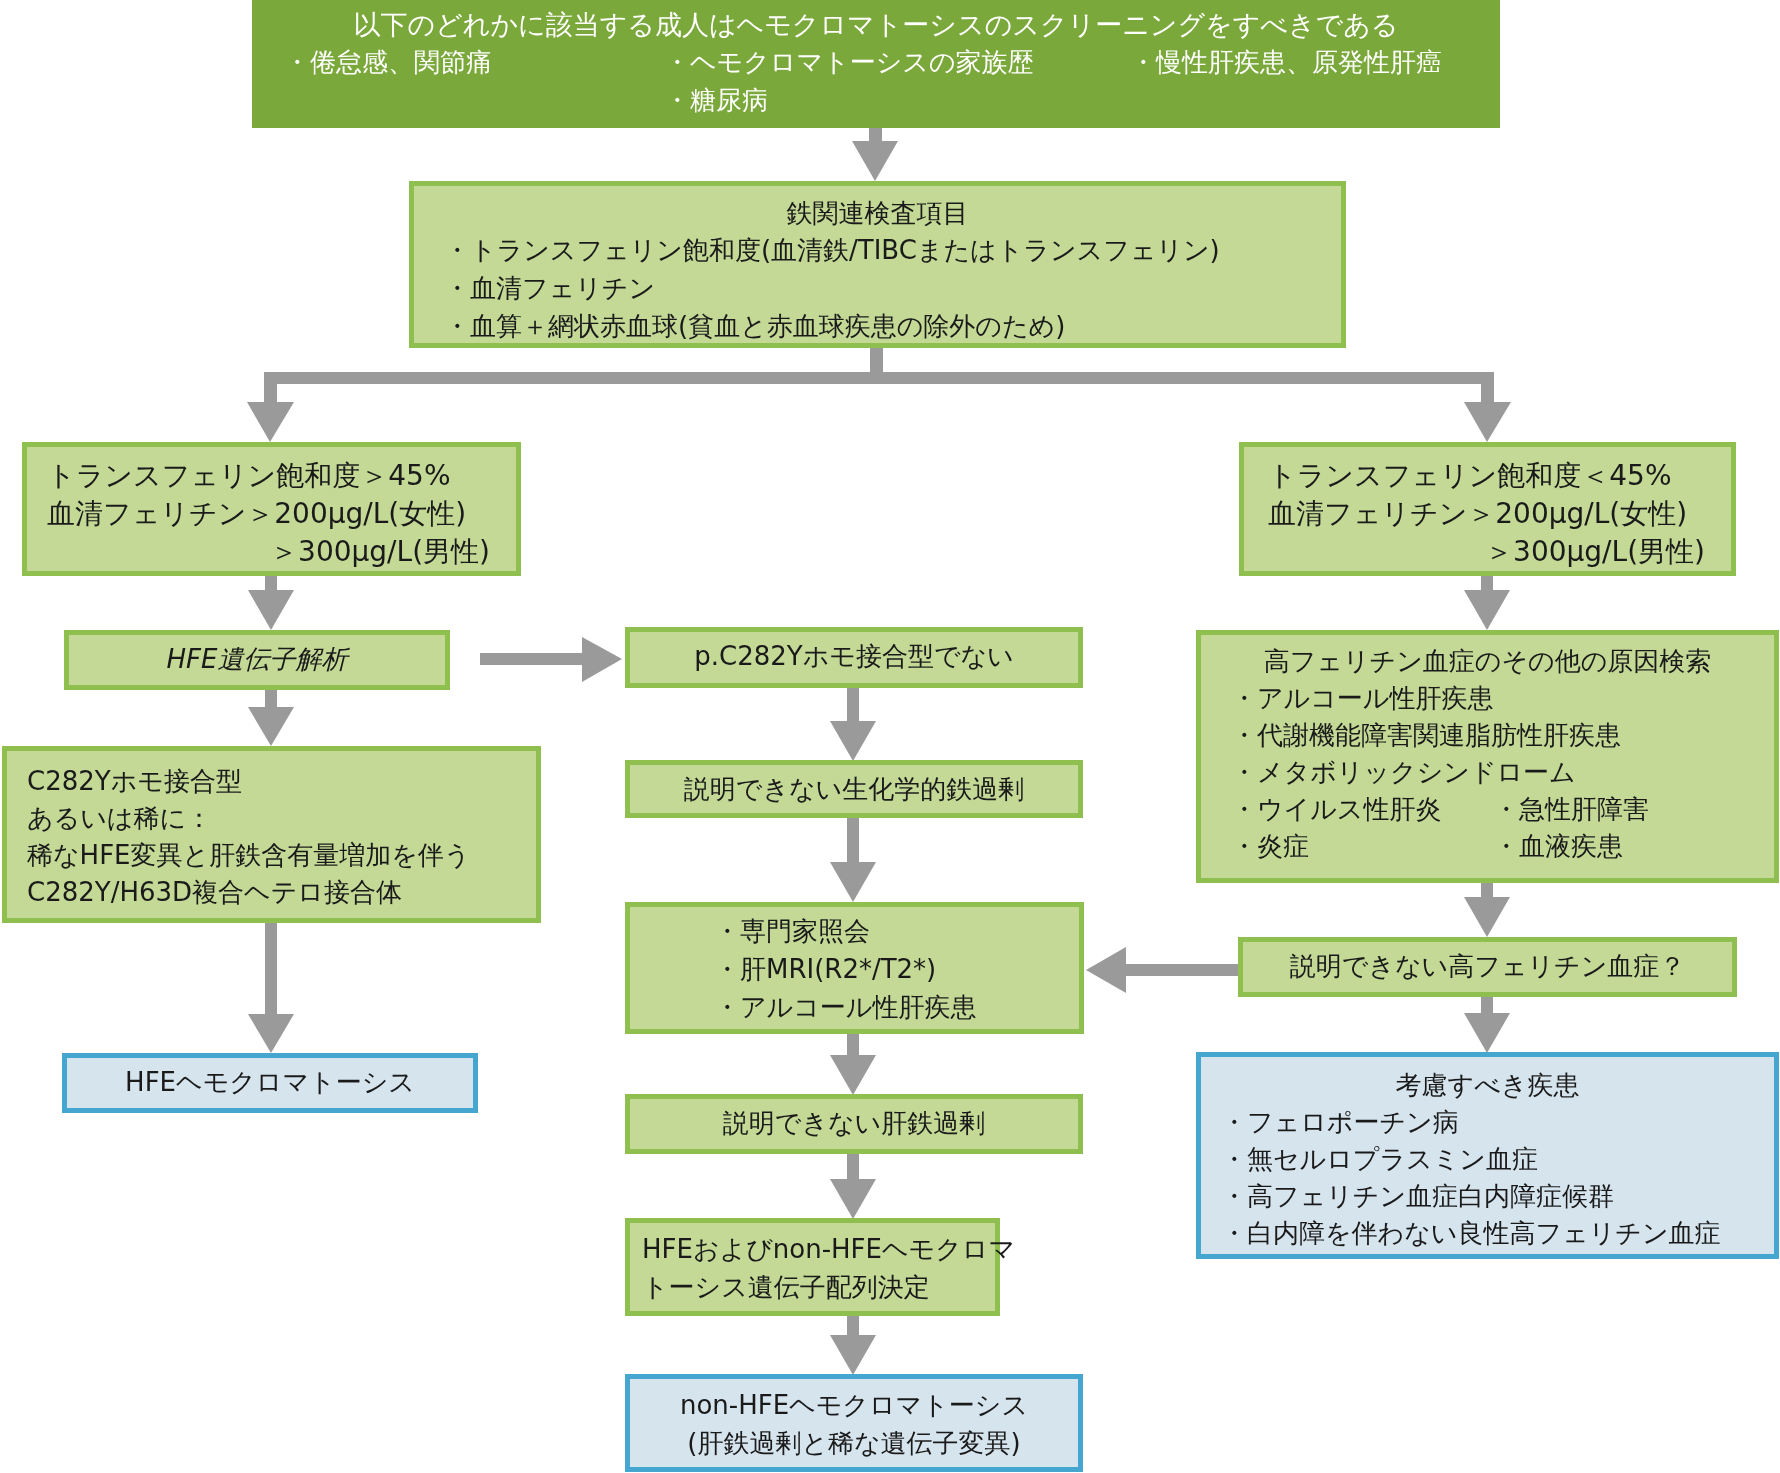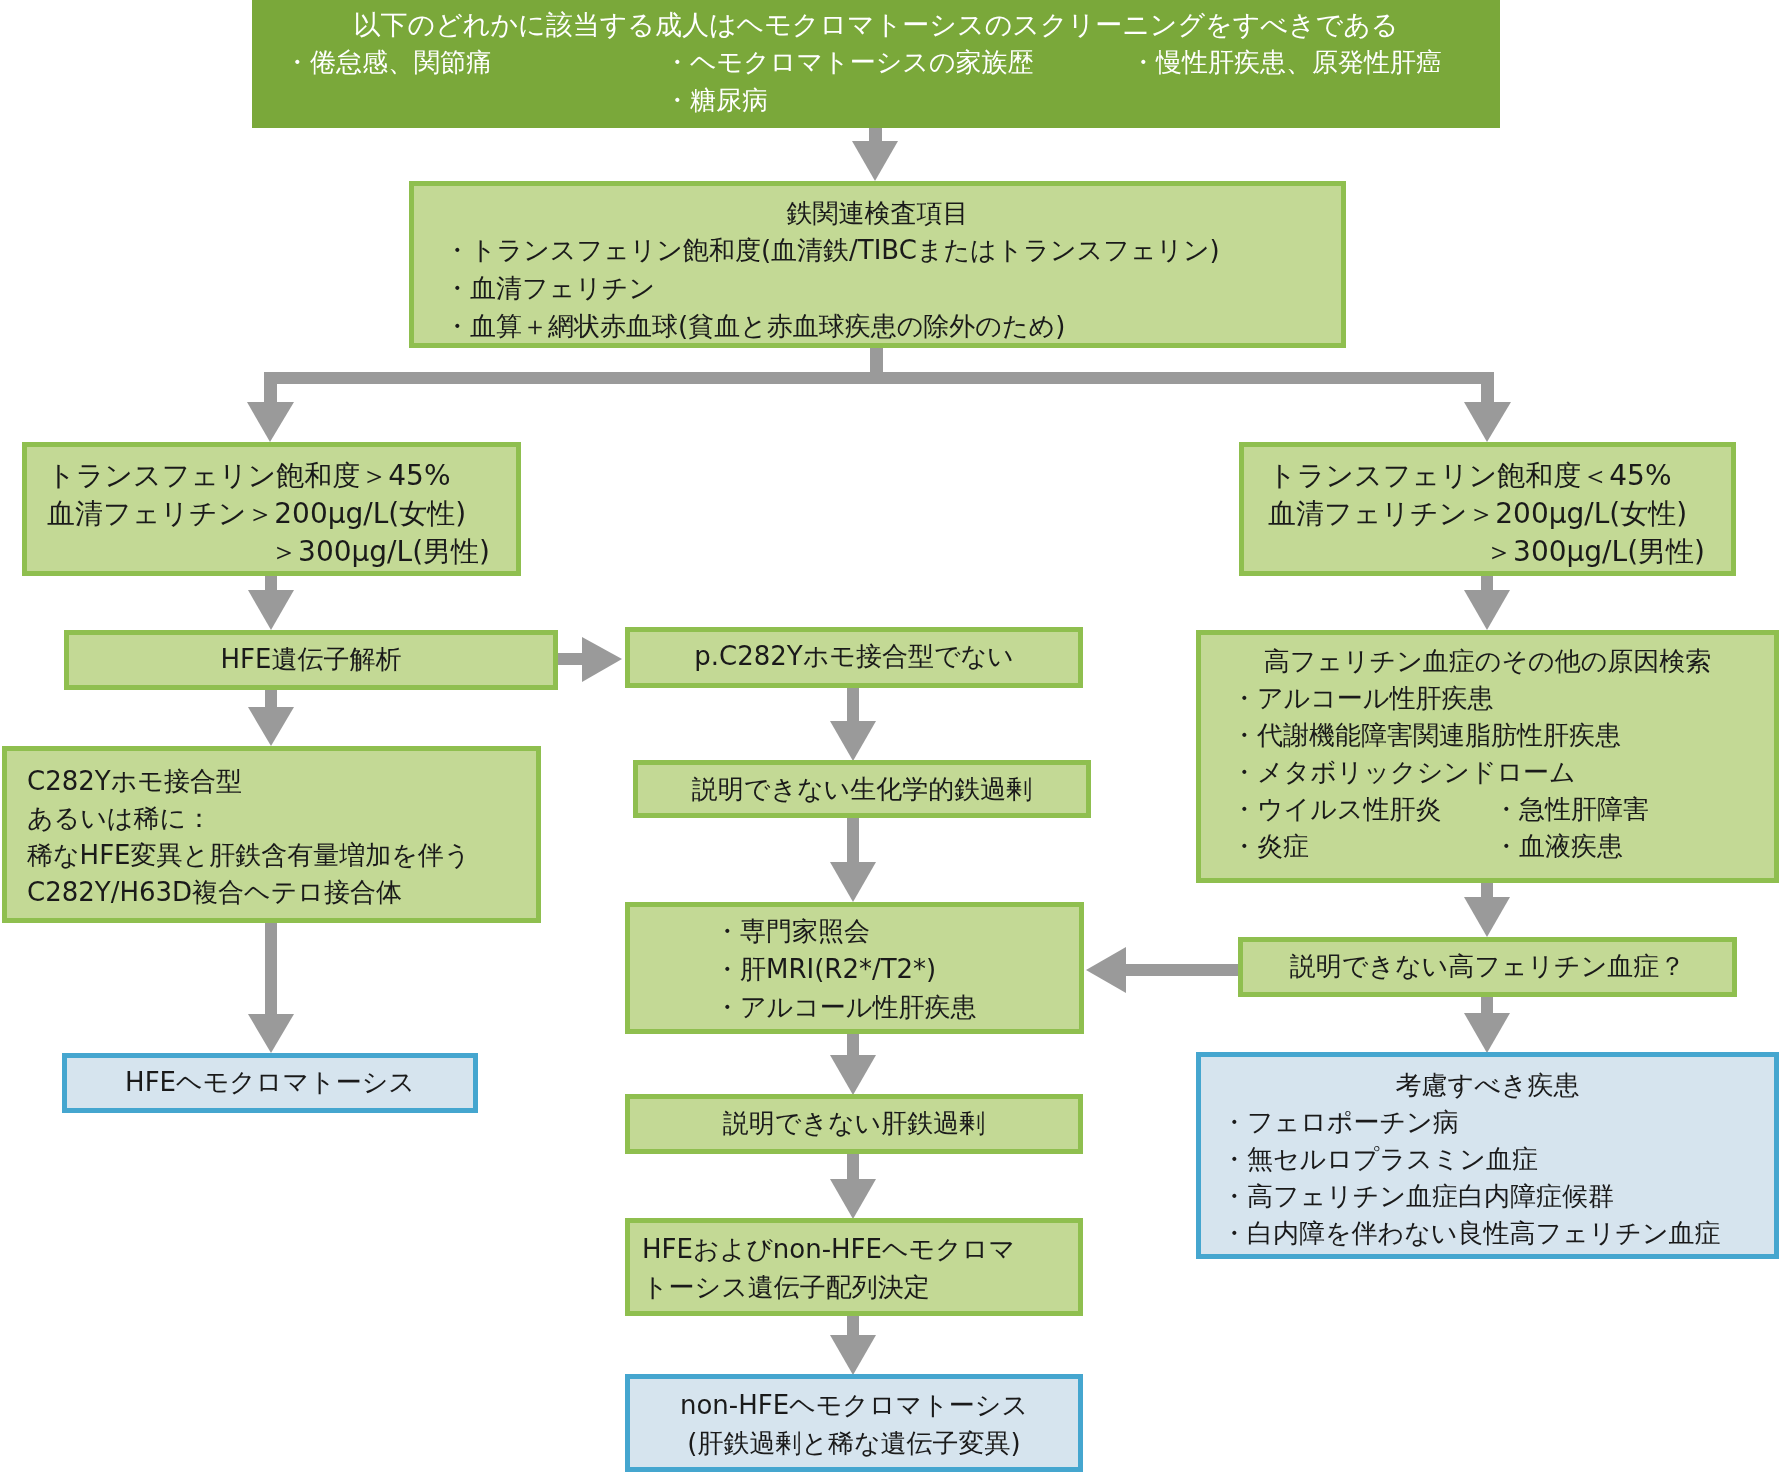--- a/index.html
+++ b/index.html
@@ -84,54 +84,54 @@
   <div class="line" style="left:20px; top:48px; font-size:28px;">血清フェリチン＞200μg/L(女性)</div>
   <div class="line" style="right:26px; top:86px; font-size:28px;">＞300μg/L(男性)</div>
 </div>
 
 <div class="box g" style="left:1239px; top:442px; width:497px; height:134px;">
   <div class="line" style="left:24px; top:10px; font-size:28px;">トランスフェリン飽和度＜45%</div>
   <div class="line" style="left:24px; top:48px; font-size:28px;">血清フェリチン＞200μg/L(女性)</div>
   <div class="line" style="right:26px; top:86px; font-size:28px;">＞300μg/L(男性)</div>
 </div>
 
-<div class="box g" style="left:64px; top:630px; width:494px; height:60px;">
+<div class="box g" style="left:64px; top:630px; width:386px; height:60px;font-style:italic;">
   <div class="line center" style="top:6px;">HFE遺伝子解析</div>
 </div>
 
 <div class="box g" style="left:2px; top:746px; width:539px; height:177px;">
   <div class="line" style="left:20px; top:12px;">C282Yホモ接合型</div>
   <div class="line" style="left:20px; top:49px;">あるいは稀に：</div>
   <div class="line" style="left:20px; top:86px;">稀なHFE変異と肝鉄含有量増加を伴う</div>
   <div class="line" style="left:20px; top:123px;">C282Y/H63D複合ヘテロ接合体</div>
 </div>
 
 <div class="box b" style="left:62px; top:1053px; width:416px; height:60px;">
   <div class="line center" style="top:6px;">HFEヘモクロマトーシス</div>
 </div>
 
 <div class="box g" style="left:625px; top:627px; width:458px; height:61px;">
   <div class="line center" style="top:6px;">p.C282Yホモ接合型でない</div>
 </div>
 
-<div class="box g" style="left:625px; top:760px; width:458px; height:58px;margin-left:8px;">
+<div class="box g" style="left:625px; top:760px; width:458px; height:58px;">
   <div class="line center" style="top:6px;">説明できない生化学的鉄過剰</div>
 </div>
 
 <div class="box g" style="left:625px; top:902px; width:459px; height:132px;">
   <div class="line" style="left:84px; top:6px;">・専門家照会</div>
   <div class="line" style="left:84px; top:44px;">・肝MRI(R2*/T2*)</div>
   <div class="line" style="left:84px; top:82px;">・アルコール性肝疾患</div>
 </div>
 
 <div class="box g" style="left:625px; top:1094px; width:458px; height:60px;">
   <div class="line center" style="top:6px;">説明できない肝鉄過剰</div>
 </div>
 
-<div class="box g" style="left:625px; top:1218px; width:458px; height:98px;">
+<div class="box g" style="left:625px; top:1218px; width:375px; height:98px;">
   <div class="line" style="left:12px; top:8px;">HFEおよびnon-HFEヘモクロマ</div>
   <div class="line" style="left:12px; top:46px;">トーシス遺伝子配列決定</div>
 </div>
 
 <div class="box b" style="left:625px; top:1374px; width:458px; height:98px;">
   <div class="line center" style="top:8px;">non-HFEヘモクロマトーシス</div>
   <div class="line center" style="top:46px;">(肝鉄過剰と稀な遺伝子変異)</div>
 </div>
 
 <div class="box g" style="left:1196px; top:630px; width:583px; height:253px;">

